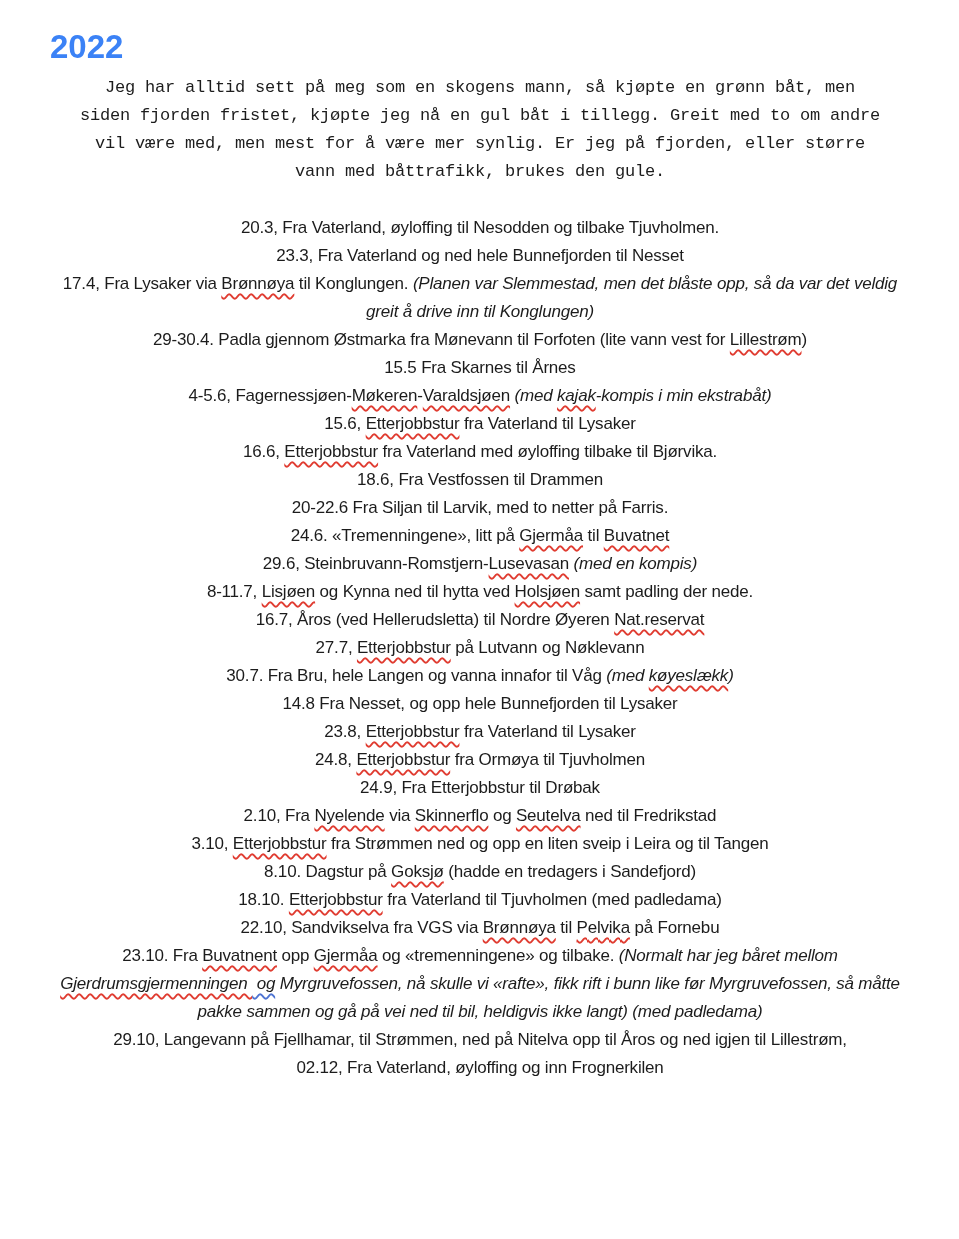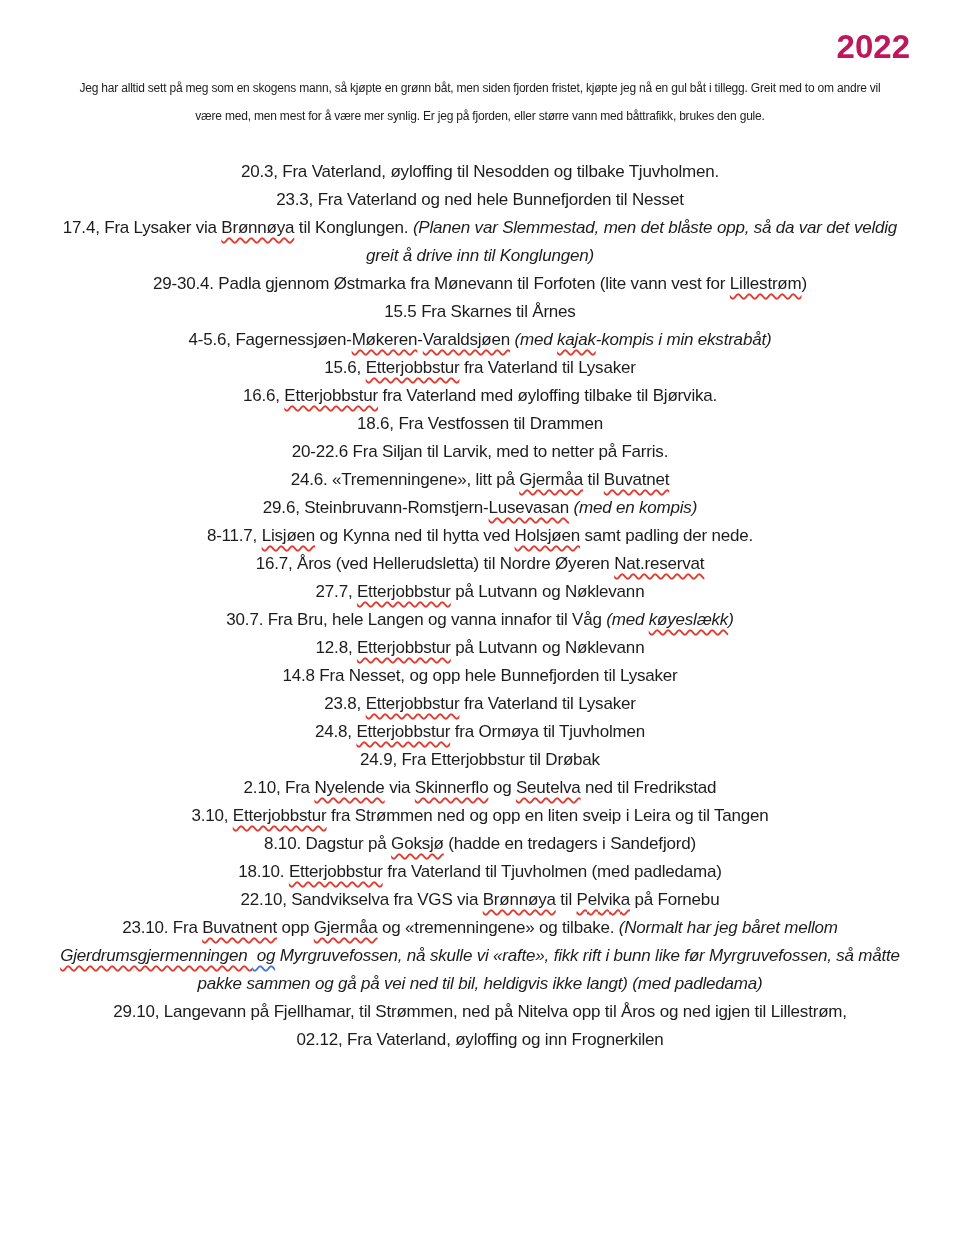--- a/index.html
+++ b/index.html
@@ -15,33 +15,34 @@
     font-family: "Liberation Sans", sans-serif;
   }
   .page {
     box-sizing: border-box;
     width: 959px;
     height: 1239px;
     padding: 26px 49px 0 50px;
   }
   .doc-title {
     margin: 0 0 6px 0;
-    text-align: right;
+    text-align: left;
     font-size: 33px;
     line-height: 42px;
     font-weight: bold;
-    color: #be185d;
+    color: #3b82f6;
   }
   .intro {
     max-width: 810px;
     margin: 0 auto 28px auto;
     text-align: center;
-    font-size: 12px;
+    font-size: 17px;
     line-height: 28px;
     letter-spacing: -0.2px;
+    font-family: Liberation Mono, monospace;
   }
   .entries {
     font-size: 17px;
     line-height: 28px;
     letter-spacing: -0.2px;
     text-align: center;
   }
   .entries p {
     margin: 0;
   }
@@ -81,21 +82,20 @@
       <p><span>15.6, </span><span class="sp-red">Etterjobbstur</span><span> fra Vaterland til Lysaker</span></p>
       <p><span>16.6, </span><span class="sp-red">Etterjobbstur</span><span> fra Vaterland med øyloffing tilbake til Bjørvika.</span></p>
       <p><span>18.6, Fra Vestfossen til Drammen</span></p>
       <p><span>20-22.6 Fra Siljan til Larvik, med to netter på Farris.</span></p>
       <p><span>24.6. «Tremenningene», litt på </span><span class="sp-red">Gjermåa</span><span> til </span><span class="sp-red">Buvatnet</span></p>
       <p><span>29.6, Steinbruvann-Romstjern-</span><span class="sp-red">Lusevasan</span><span> </span><span class="it">(med en kompis)</span></p>
       <p><span>8-11.7, </span><span class="sp-red">Lisjøen</span><span> og Kynna ned til hytta ved </span><span class="sp-red">Holsjøen</span><span> samt padling der nede.</span></p>
       <p><span>16.7, Åros (ved Hellerudsletta) til Nordre Øyeren </span><span class="sp-red">Nat.reservat</span></p>
       <p><span>27.7, </span><span class="sp-red">Etterjobbstur</span><span> på Lutvann og Nøklevann</span></p>
       <p><span>30.7. Fra Bru, hele Langen og vanna innafor til Våg </span><span class="it">(med </span><span class="it sp-red">køyeslækk</span><span class="it">)</span></p>
-      <p><span>12.8, </span><span class="sp-red">Etterjobbstur</span><span> på Lutvann og Nøklevann</span></p>
       <p><span>14.8 Fra Nesset, og opp hele Bunnefjorden til Lysaker</span></p>
       <p><span>23.8, </span><span class="sp-red">Etterjobbstur</span><span> fra Vaterland til Lysaker</span></p>
       <p><span>24.8, </span><span class="sp-red">Etterjobbstur</span><span> fra Ormøya til Tjuvholmen</span></p>
       <p><span>24.9, Fra Etterjobbstur til Drøbak</span></p>
       <p><span>2.10, Fra </span><span class="sp-red">Nyelende</span><span> via </span><span class="sp-red">Skinnerflo</span><span> og </span><span class="sp-red">Seutelva</span><span> ned til Fredrikstad</span></p>
       <p><span>3.10, </span><span class="sp-red">Etterjobbstur</span><span> fra Strømmen ned og opp en liten sveip i Leira og til Tangen</span></p>
       <p><span>8.10. Dagstur på </span><span class="sp-red">Goksjø</span><span> (hadde en tredagers i Sandefjord)</span></p>
       <p><span>18.10. </span><span class="sp-red">Etterjobbstur</span><span> fra Vaterland til Tjuvholmen (med padledama)</span></p>
       <p><span>22.10, Sandvikselva fra VGS via </span><span class="sp-red">Brønnøya</span><span> til </span><span class="sp-red">Pelvika</span><span> på Fornebu</span></p>
       <p><span>23.10. Fra </span><span class="sp-red">Buvatnent</span><span> opp </span><span class="sp-red">Gjermåa</span><span> og «tremenningene» og tilbake. </span><span class="it">(Normalt har jeg båret mellom </span><span class="it sp-red">Gjerdrumsgjermenningen </span><span class="it sp-blue">&nbsp;og</span><span class="it"> Myrgruvefossen, nå skulle vi «rafte», fikk rift i bunn like før Myrgruvefossen, så måtte pakke sammen og gå på vei ned til bil, heldigvis ikke langt) (med padledama)</span></p>

